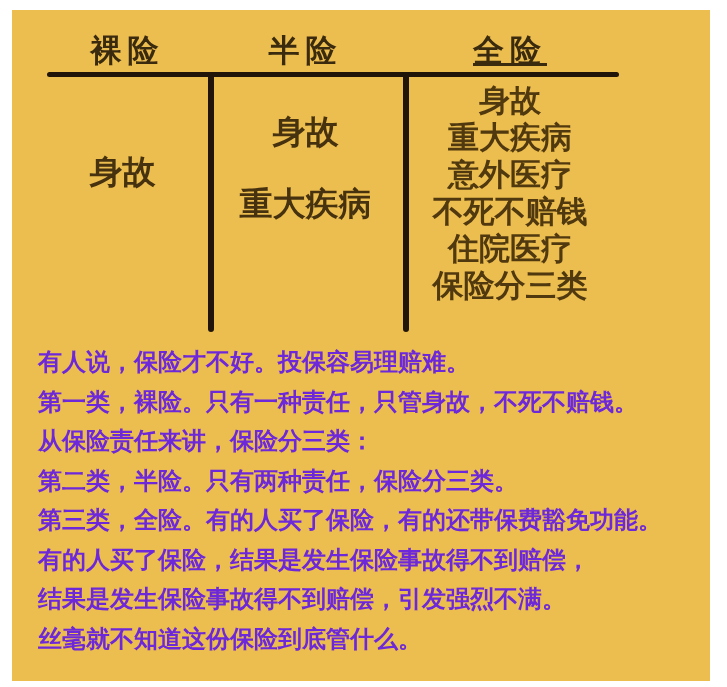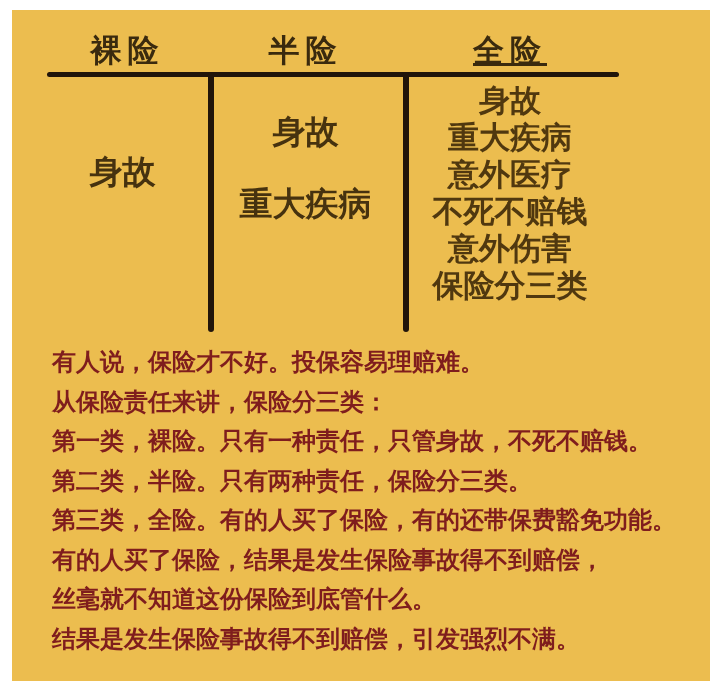--- a/index.html
+++ b/index.html
@@ -78,27 +78,27 @@
     font-size: 31px;
     line-height: 37px;
     font-weight: bold;
     color: #50380f;
     text-align: center;
   }
   .col3-list .c3-item { white-space: nowrap; }
   
   .paragraph {
     position: absolute;
-    left: 40px;
+    left: 26px;
     top: 333px;
     width: 665px;
     font-size: 24px;
     line-height: 39.5px;
     font-weight: bold;
-    color: #7f1d1d;
+    color: #6d28d9;
   }
   .pline { white-space: nowrap; }
 </style>
 </head>
 <body>
 
 <div class="page">
   <div class="panel">
 
     <div class="col-header hdr1">裸险</div>
@@ -112,29 +112,29 @@
     <div class="cell c1 c1-i1">身故</div>
 
     <div class="cell c2 c2-i1">身故</div>
     <div class="cell c2 c2-i2">重大疾病</div>
 
     <div class="col3-list">
       <div class="c3-item">身故</div>
       <div class="c3-item">重大疾病</div>
       <div class="c3-item">意外医疗</div>
       <div class="c3-item">不死不赔钱</div>
-      <div class="c3-item">意外伤害</div>
+      <div class="c3-item">住院医疗</div>
       <div class="c3-item">保险分三类</div>
     </div>
 
     <div class="paragraph">
       <div class="pline">有人说，保险才不好。投保容易理赔难。</div>
+      <div class="pline">第一类，裸险。只有一种责任，只管身故，不死不赔钱。</div>
       <div class="pline">从保险责任来讲，保险分三类：</div>
-      <div class="pline">第一类，裸险。只有一种责任，只管身故，不死不赔钱。</div>
       <div class="pline">第二类，半险。只有两种责任，保险分三类。</div>
       <div class="pline">第三类，全险。有的人买了保险，有的还带保费豁免功能。</div>
       <div class="pline">有的人买了保险，结果是发生保险事故得不到赔偿，</div>
+      <div class="pline">结果是发生保险事故得不到赔偿，引发强烈不满。</div>
       <div class="pline">丝毫就不知道这份保险到底管什么。</div>
-      <div class="pline">结果是发生保险事故得不到赔偿，引发强烈不满。</div>
     </div>
 
   </div>
 </div>
 
 </body></html>

